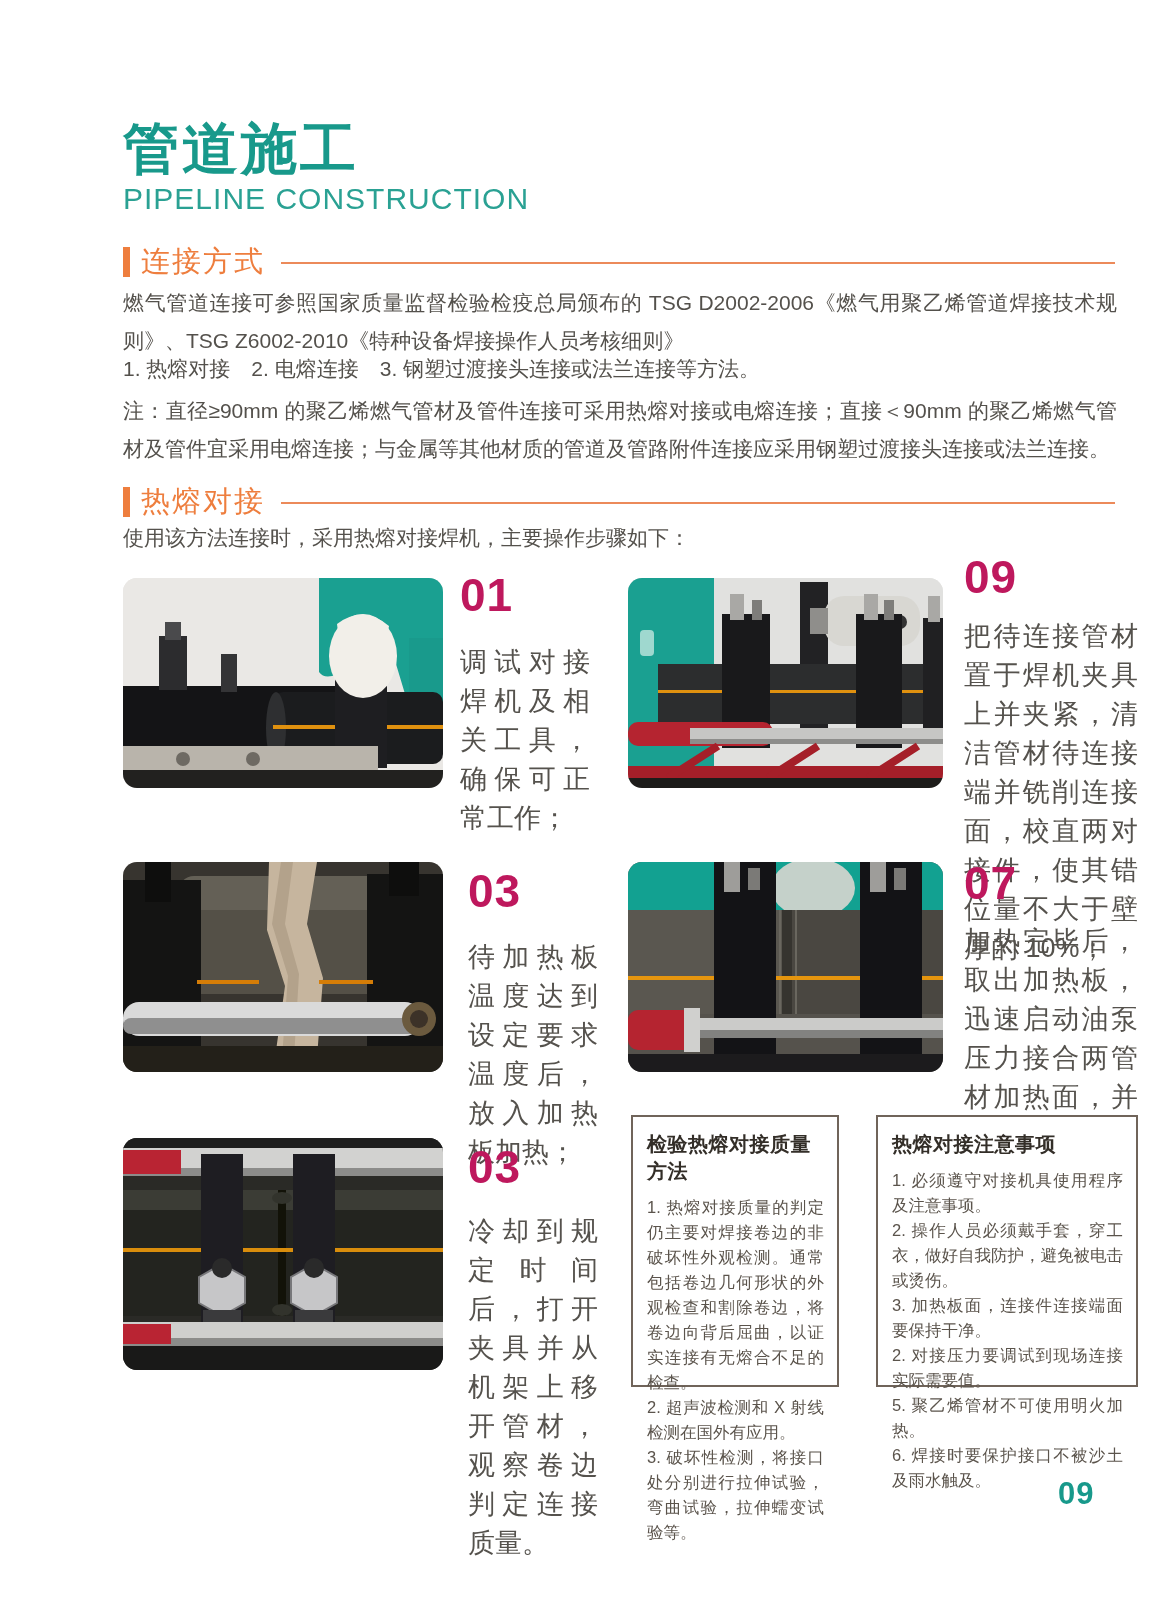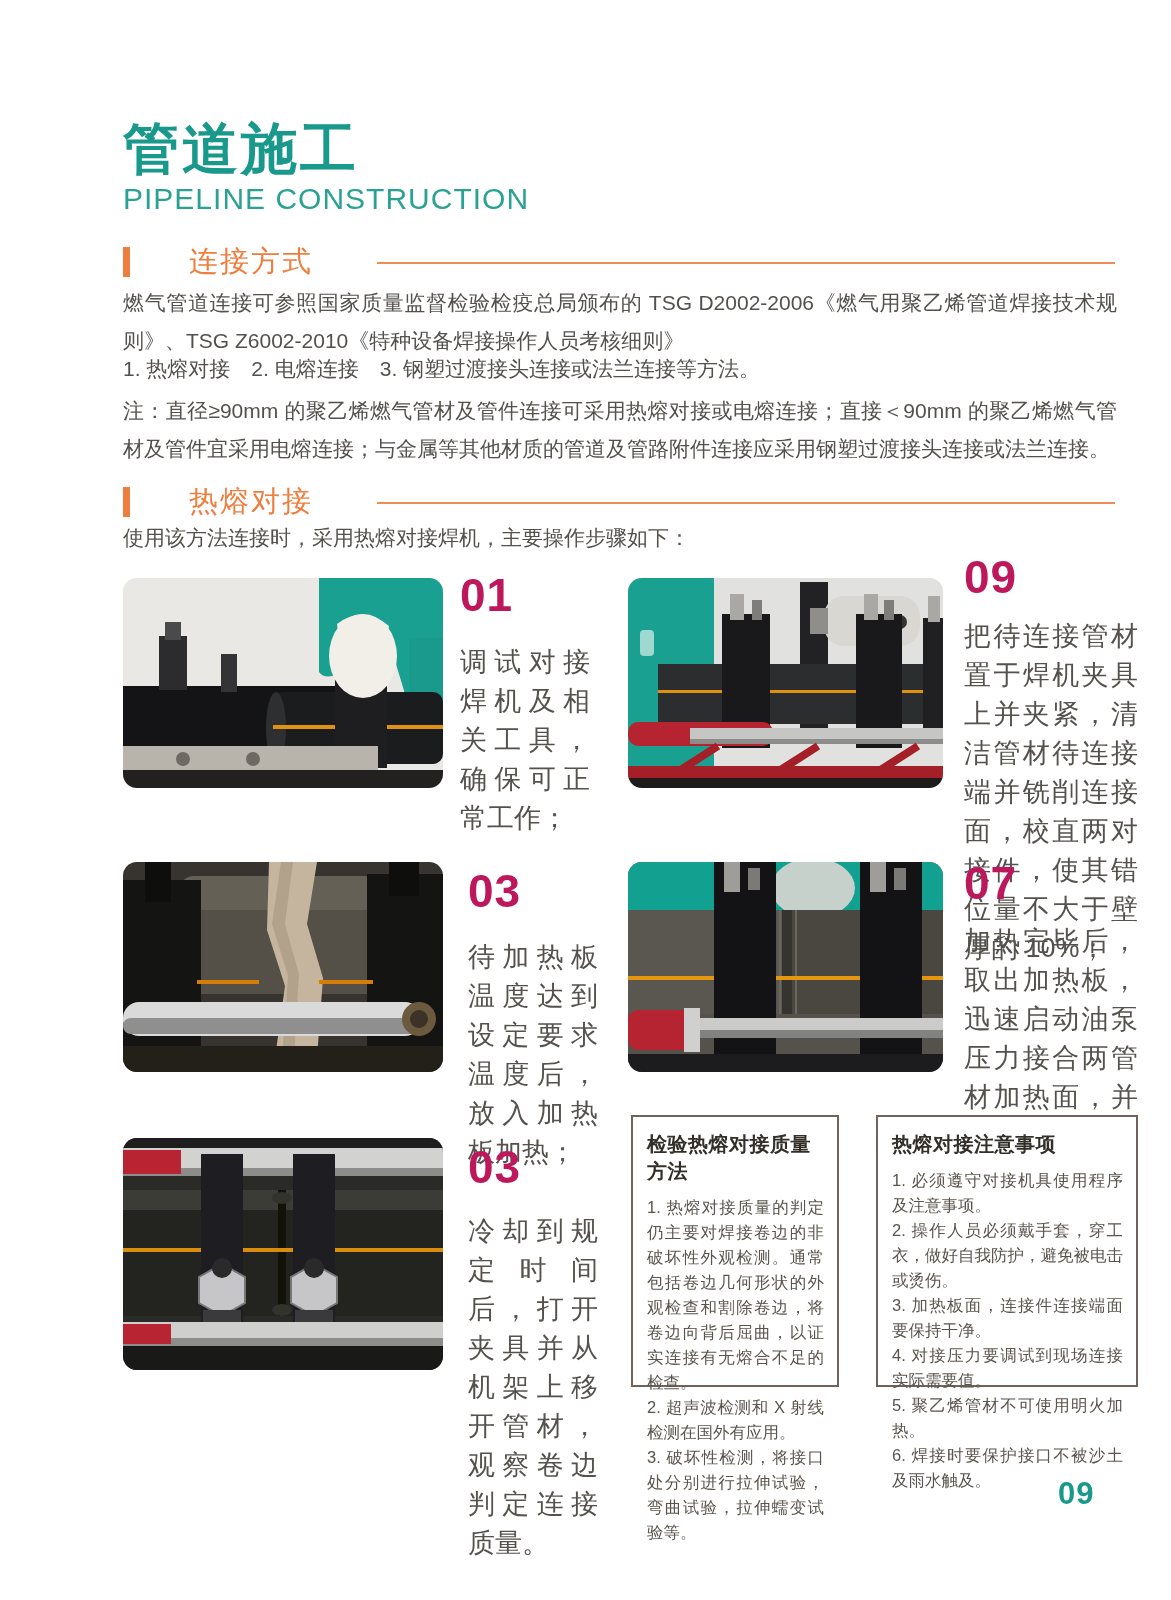--- a/index.html
+++ b/index.html
@@ -10,21 +10,21 @@
     font-family:"Liberation Sans","DejaVu Sans",sans-serif;
     color:#54514c;
   }
   .abs { position:absolute;margin-left:28px; }
 
   
   .title-cn { left:95px; top:112px; font-size:56px; font-weight:bold; color:#18998b; letter-spacing:3px; }
   .title-en { left:95px; top:182px; font-size:30px; color:#2aa193; letter-spacing:1px; }
 
   
-  .sec-head { display:flex; align-items:center; left:95px; width:992px; height:32px;gap:48px; }
+  .sec-head { display:flex; align-items:center; left:95px; width:992px; height:32px; }
   .sec-head .bar { width:7px; height:30px; background:#ee7e3e; margin-right:11px; flex:0 0 auto; }
   .sec-head .sec-title { font-size:29px; color:#ee7e3e; letter-spacing:2px; white-space:nowrap; }
   .sec-head .rule { flex:1 1 auto; height:2px; background:#ec8a5a; margin-left:16px; margin-top:2px; }
   .sec1 { top:246px; }
   .sec2 { top:486px;text-align:right; }
 
   .body-text { left:95px; width:994px; font-size:21px; line-height:38px; color:#54514c; text-align:justify; }
   .para1 { top:284px; }
   .methods { top:350px; }
   .note { top:392px; }
@@ -225,20 +225,20 @@
     <p>1. 热熔对接质量的判定仍主要对焊接卷边的非破坏性外观检测。通常包括卷边几何形状的外观检查和割除卷边，将卷边向背后屈曲，以证实连接有无熔合不足的检查。</p>
     <p>2. 超声波检测和 X 射线检测在国外有应用。</p>
     <p>3. 破坏性检测，将接口处分别进行拉伸试验，弯曲试验，拉伸蠕变试验等。</p>
   </div>
 
   <div class="abs info-box box2">
     <h3>热熔对接注意事项</h3>
     <p>1. 必须遵守对接机具使用程序及注意事项。</p>
     <p>2. 操作人员必须戴手套，穿工衣，做好自我防护，避免被电击或烫伤。</p>
     <p>3. 加热板面，连接件连接端面要保持干净。</p>
-    <p>4. 对接压力要调试到现场连接实际需要值。</p>
+    <p>2. 对接压力要调试到现场连接实际需要值。</p>
     <p>5. 聚乙烯管材不可使用明火加热。</p>
     <p>6. 焊接时要保护接口不被沙土及雨水触及。</p>
   </div>
 
   <div class="abs page-num">09</div>
 
 </div>
 
 </body></html>

